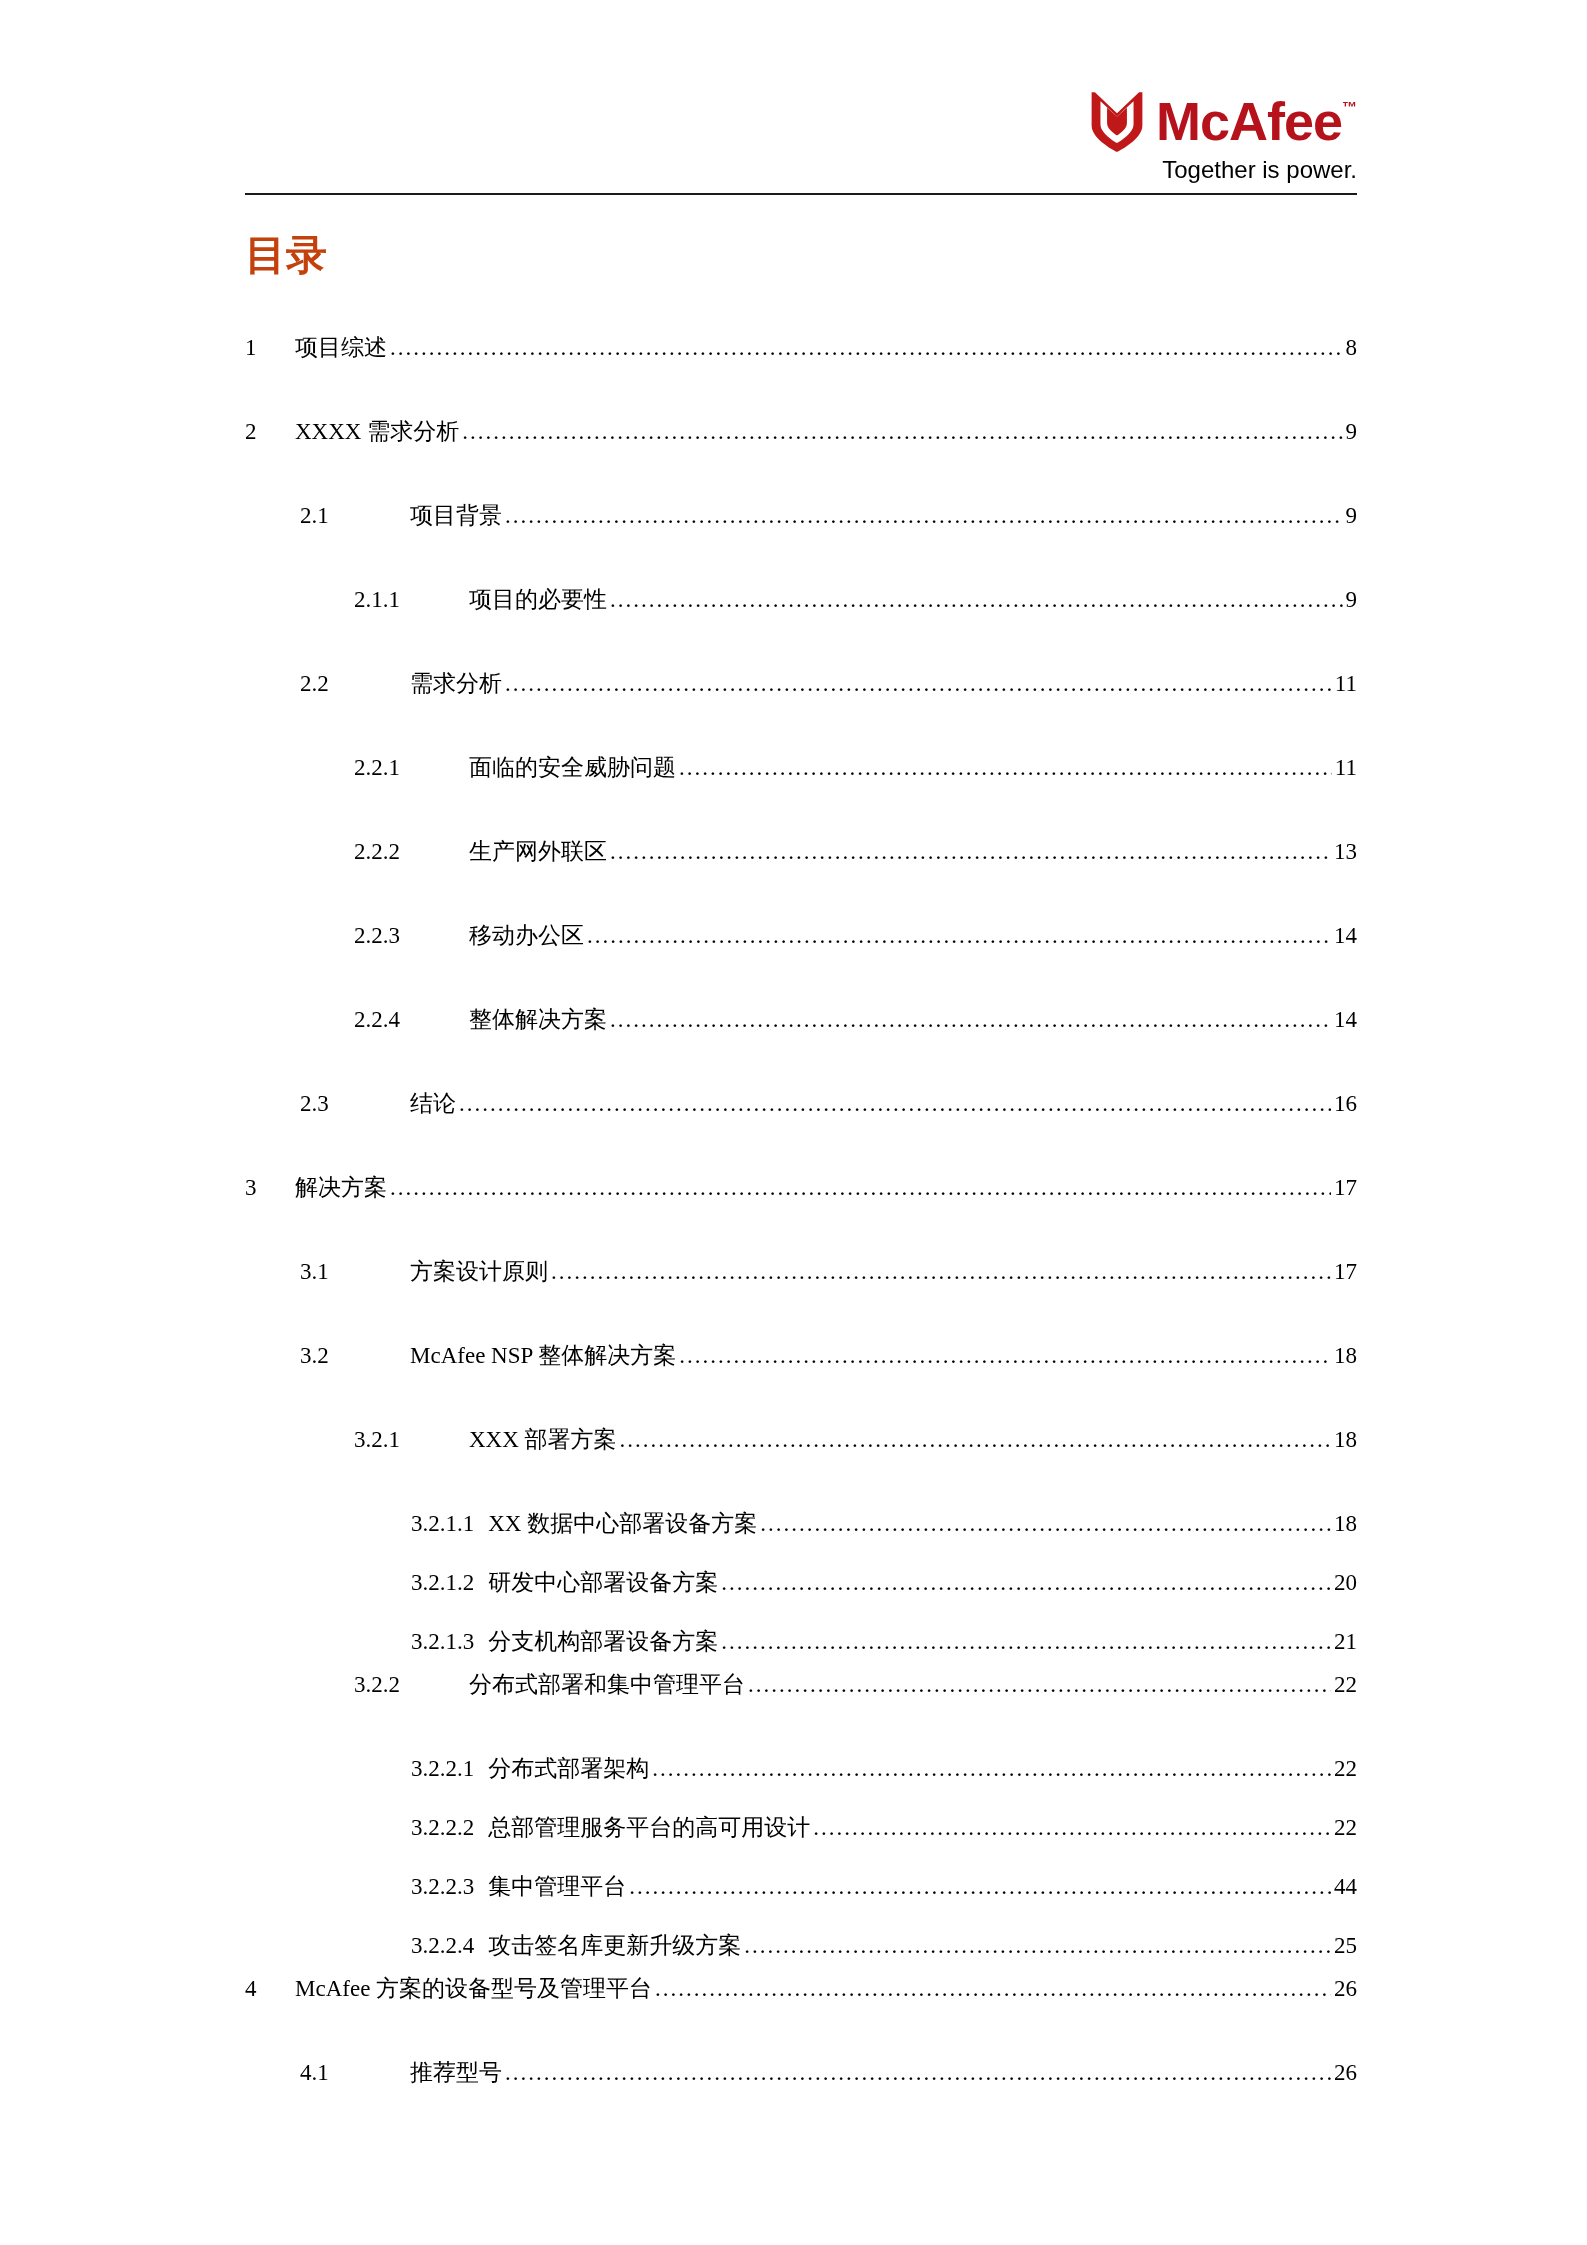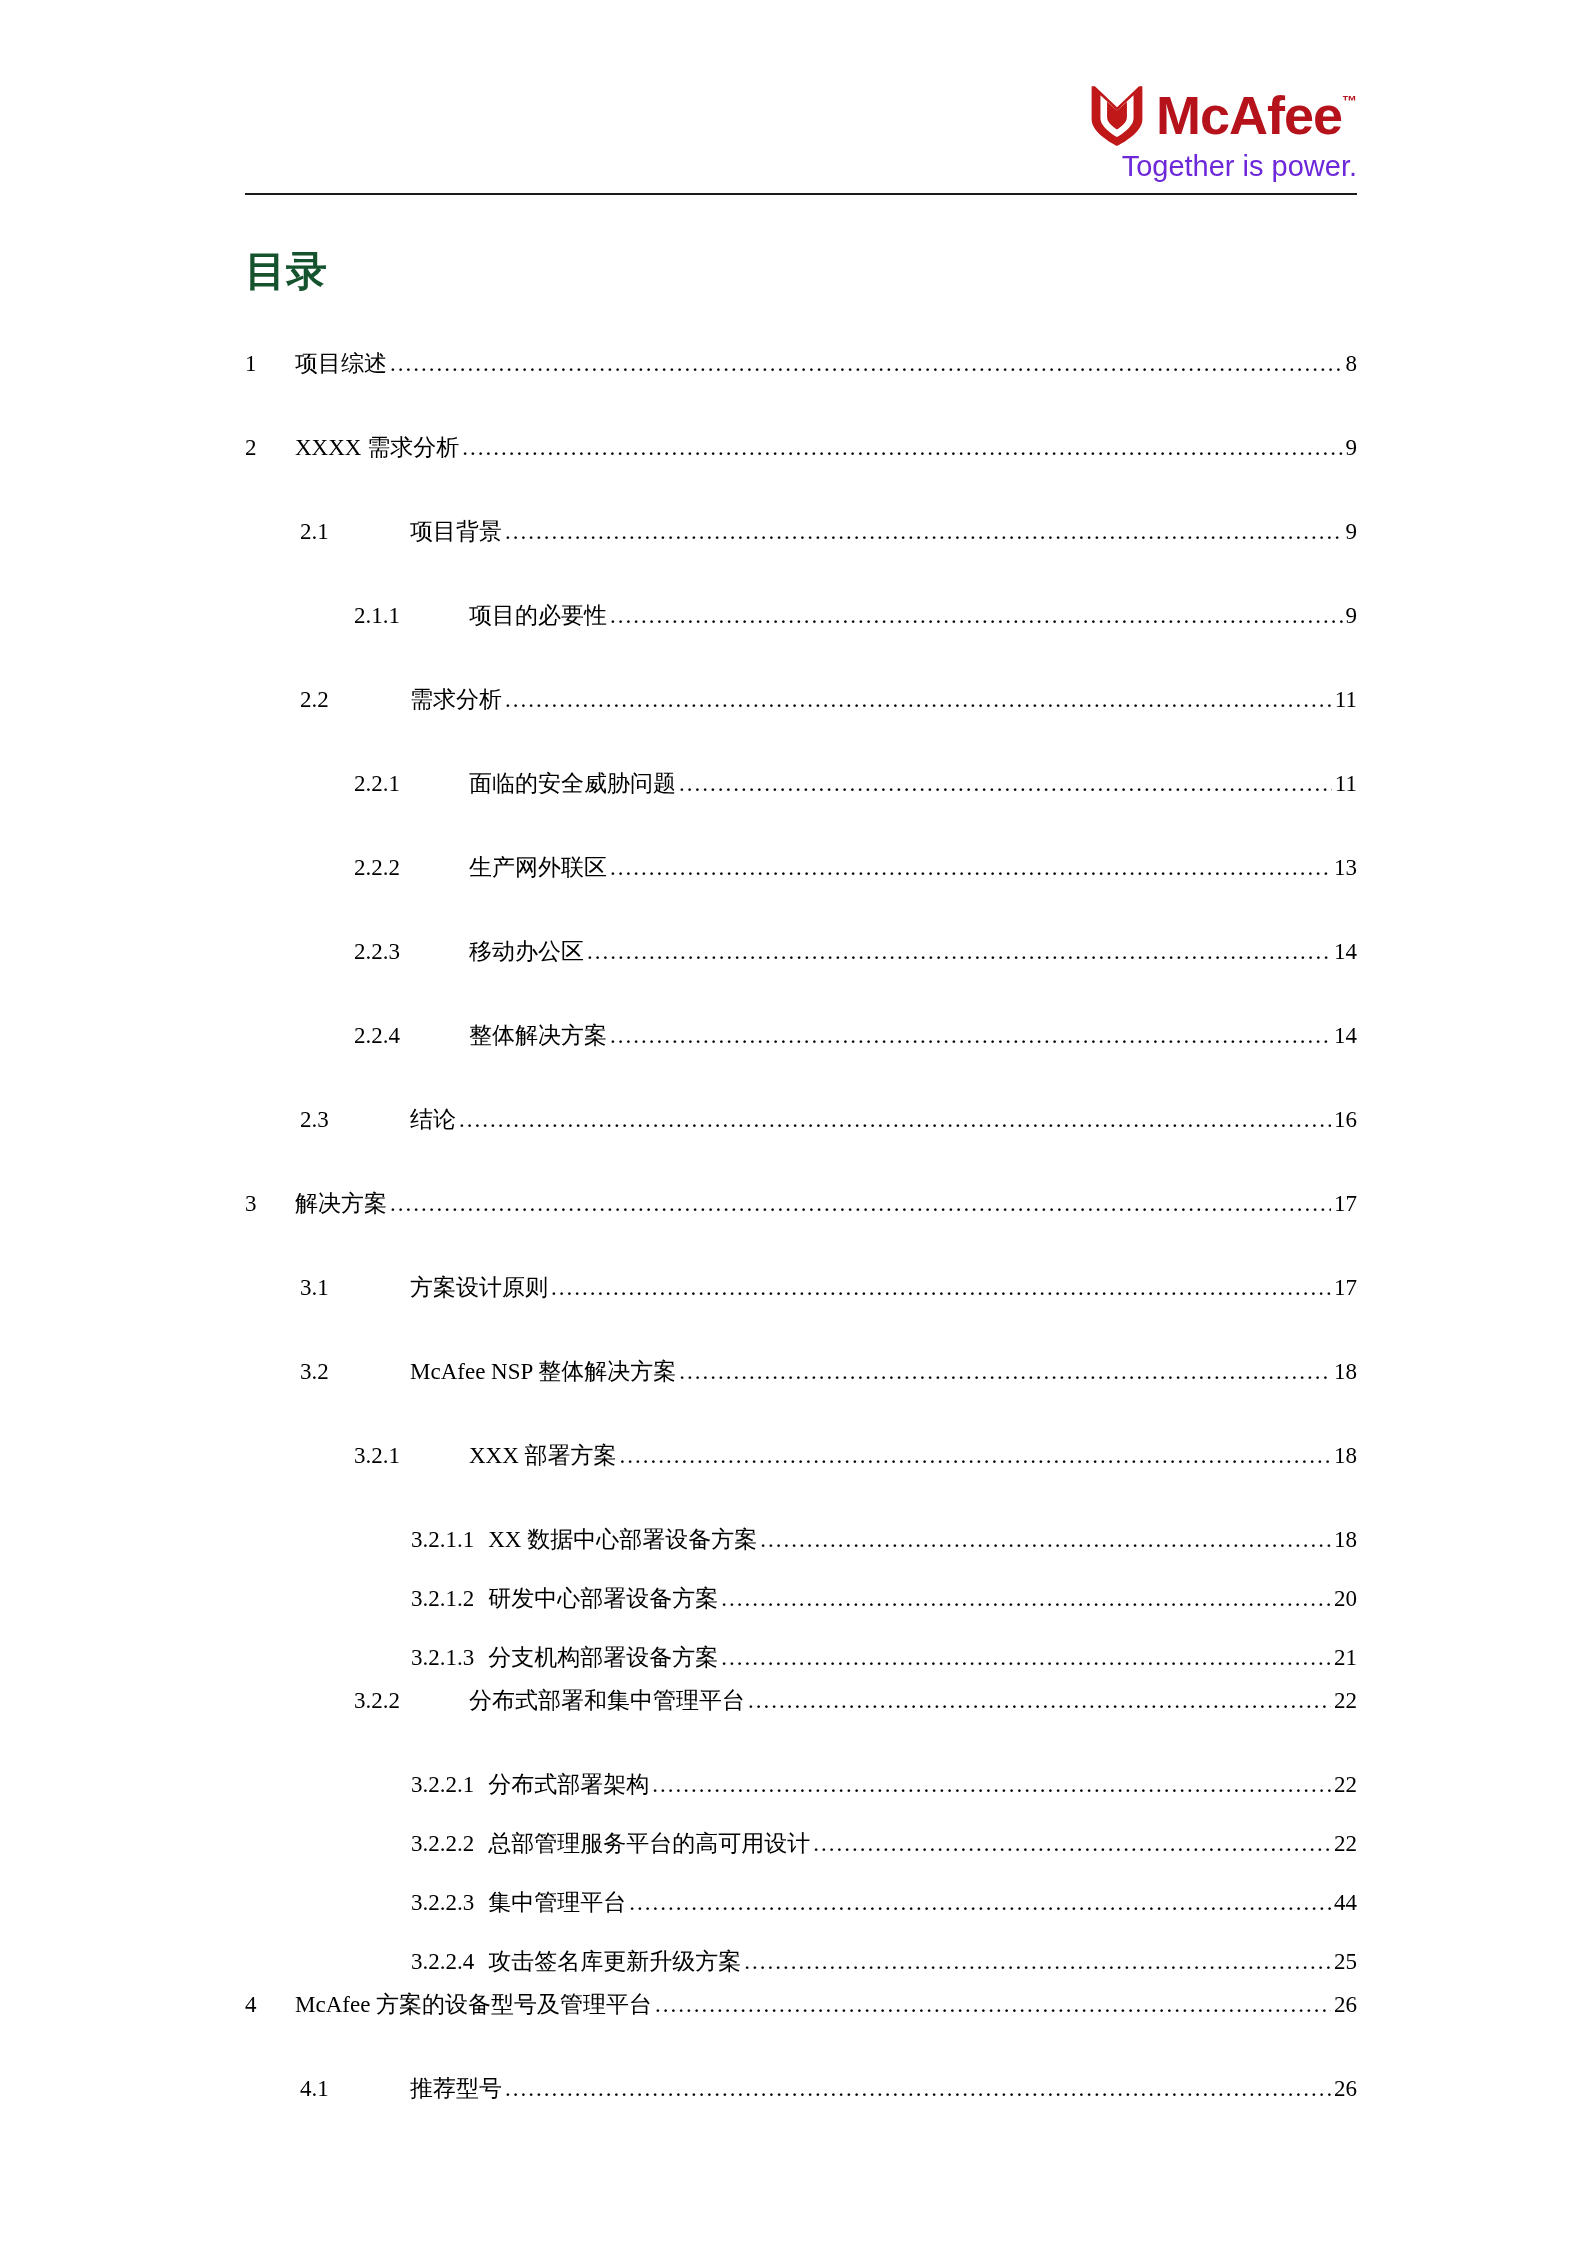--- a/index.html
+++ b/index.html
@@ -54,31 +54,31 @@
   .wordmark sup {
     font-size: 15px;
     font-weight: bold;
     color: #b5121b;
     vertical-align: 28px;
     letter-spacing: 0;
   }
   .tagline {
     margin-top: 4px;
     font-family: "Liberation Sans", "DejaVu Sans", sans-serif;
-    font-size: 29px;
+    font-size: 24px;
     line-height: 1.1;
-    color: #6d28d9;
+    color: #000000;
   }
   
   .toc-heading {
-    margin-top: 52px;
+    margin-top: 36px;
     font-size: 41px;
     line-height: 48px;
     font-weight: bold;
-    color: #14532d;
+    color: #c2410c;
   }
   
   .toc-list {
     margin-top: 55px;
   }
   .toc-row {
     display: flex;
     align-items: baseline;
     font-size: 23px;
     line-height: 27px;

